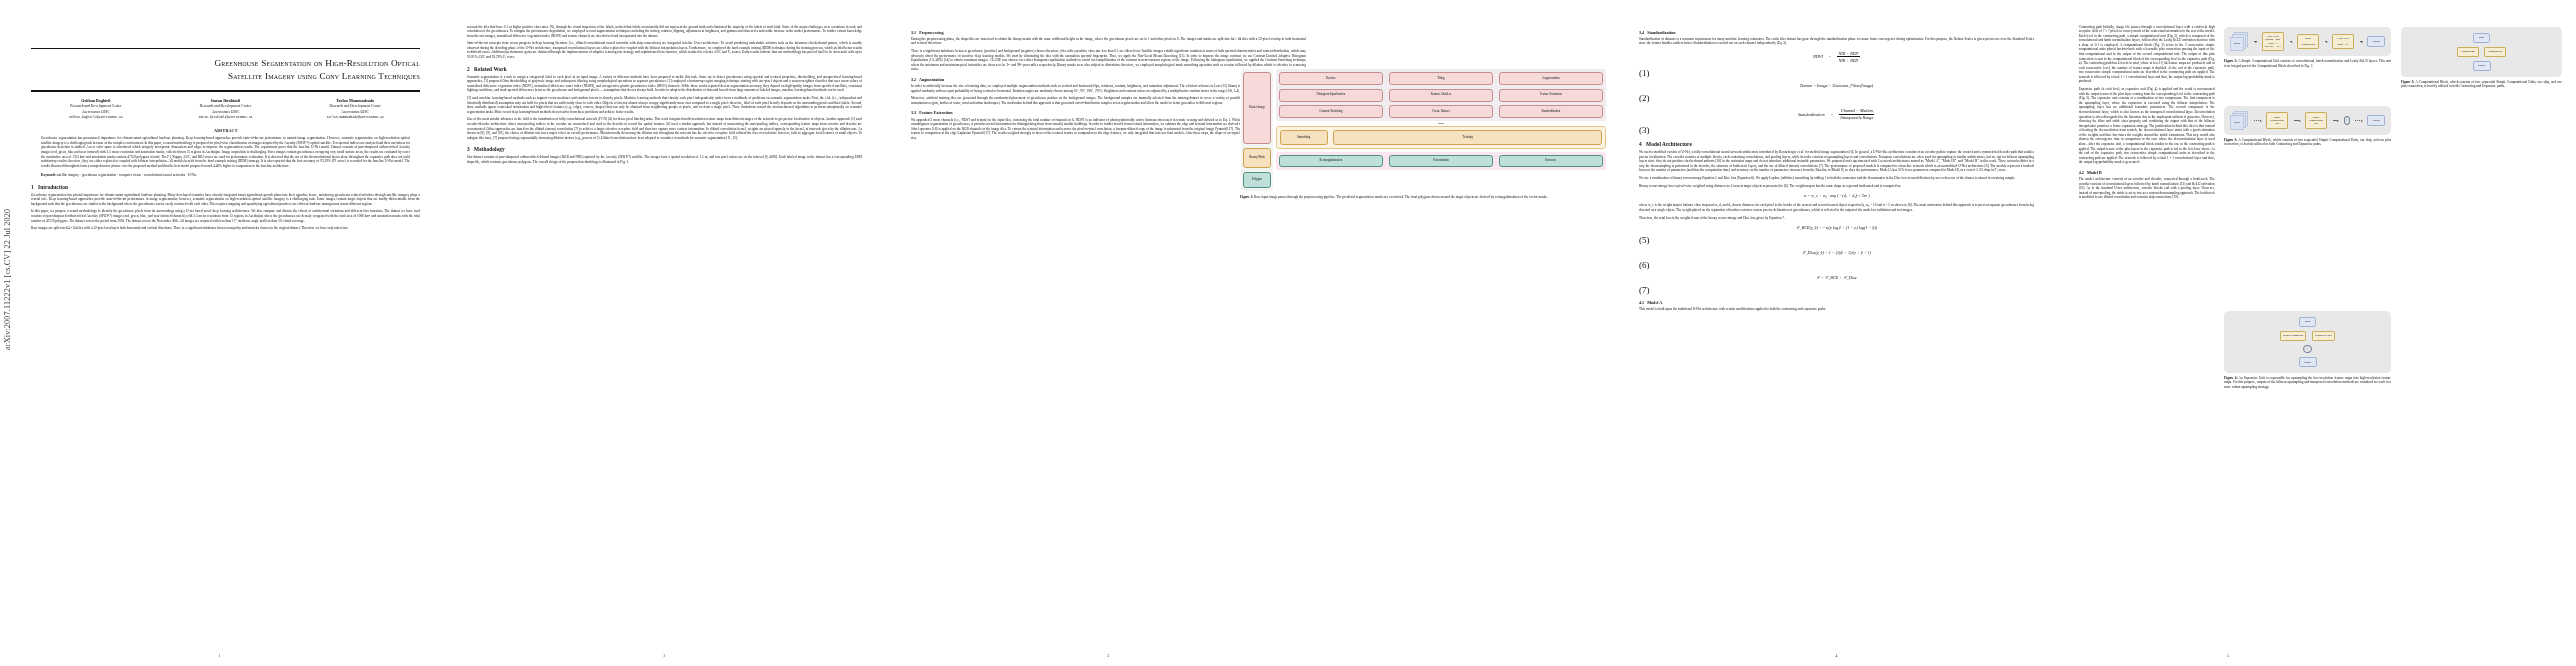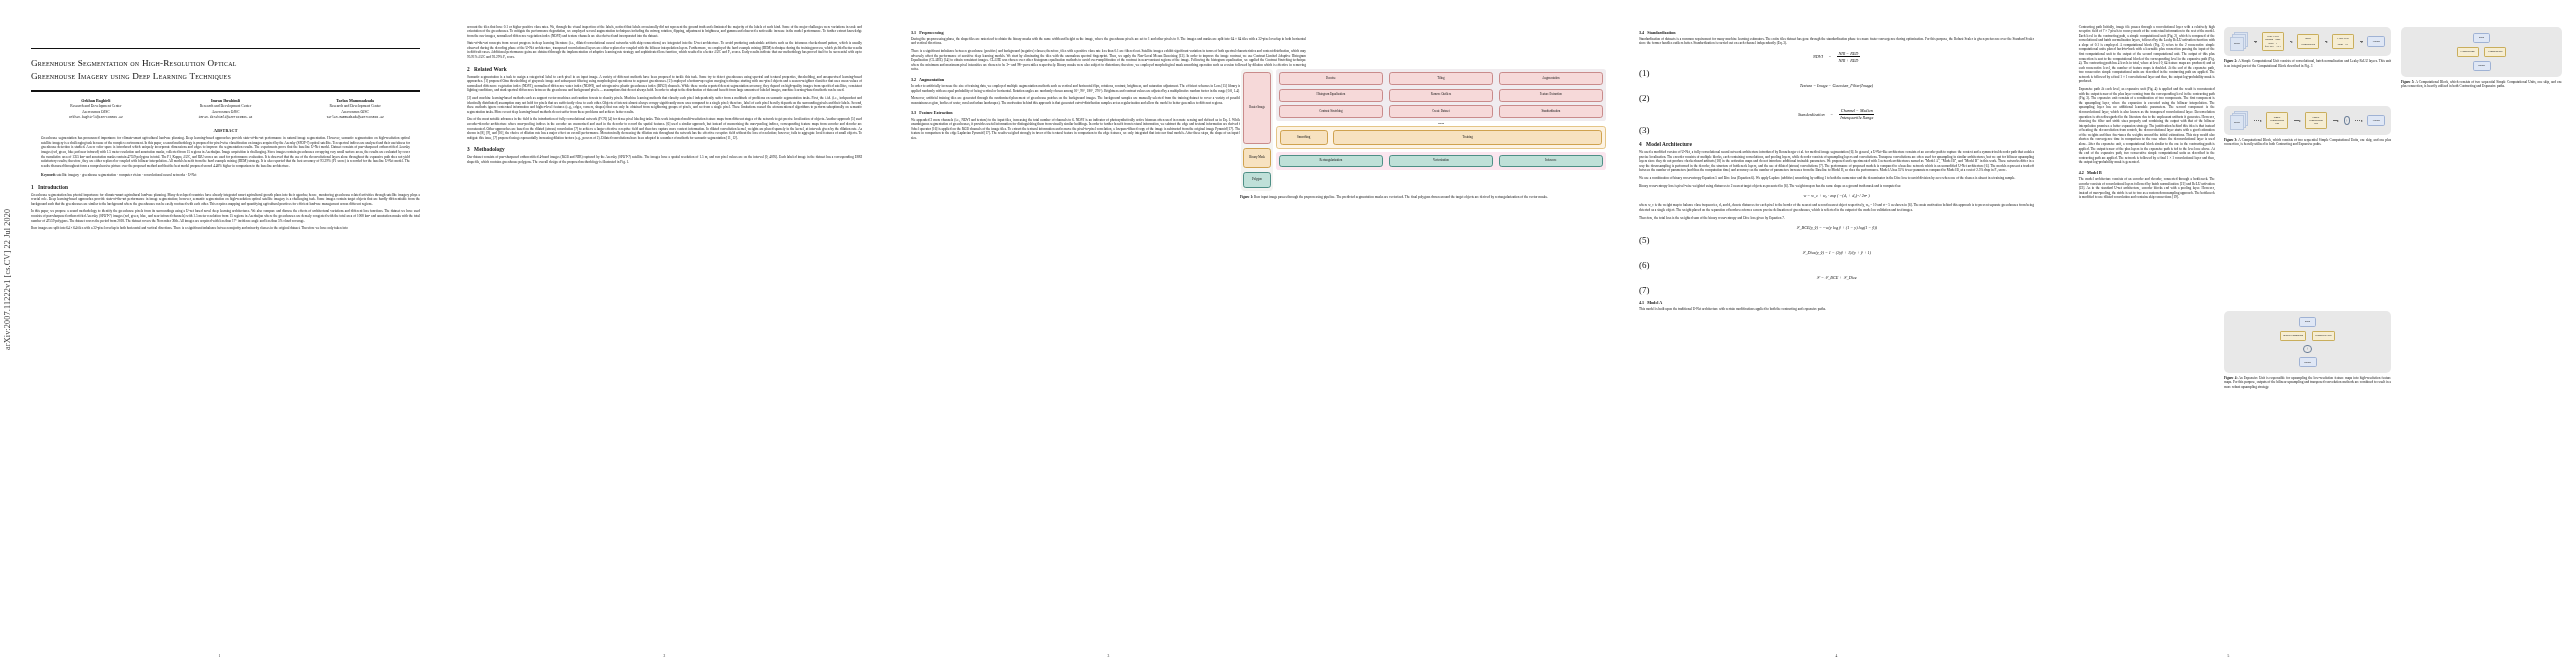--- a/index.html
+++ b/index.html
@@ -22,21 +22,21 @@
     transform-origin: 0 0;
     transform: rotate(-90deg) translate(-167px,0);
     font-family:"Liberation Serif", serif;
     font-size:8.3px; letter-spacing:0.1px; color:#444;
     white-space:nowrap;
   }
 
   
   .rule { height:1.4px; background:#111; margin:0; }
   .title {
-    text-align:left;
+    text-align:right;
     font-variant:small-caps;
     font-size:9.2px;
     line-height:1.5;
     letter-spacing:0.2px;
     margin:7.2px 0 6.1px 0;
     color:#111;
   }
   .authors { display:flex; gap:0; justify-content:space-between; margin-top:6.7px; }
   .author { flex:1; text-align:center; font-size:3.7px; line-height:1.45; }
   .author .nm { font-weight:bold; font-size:4.1px; }
@@ -121,21 +121,21 @@
 
 <div class="sheet">
 
   <div class="page" style="left:0px; width:439px;">
     <div class="arxiv-stamp">arXiv:2007.11222v1  [cs.CV]  22 Jul 2020</div>
 
     <div class="body" style="left:31px; right:19px; top:48px;">
       <div class="rule"></div>
       <div class="title">
         <div>Greenhouse Segmentation on High-Resolution Optical</div>
-        <div>Greenhouse Imagery using Deep Learning Techniques</div>
+        <div>Satellite Imagery using Conv Learning Techniques</div>
       </div>
       <div class="rule"></div>
 
       <div class="authors">
         <div class="author">
           <div class="nm">Orkhan Baghirli</div>
           <div>Research and Development Center</div>
           <div>Azercosmos OJSC</div>
           <div class="em">orkhan.baghirli@azercosmos.az</div>
         </div>

